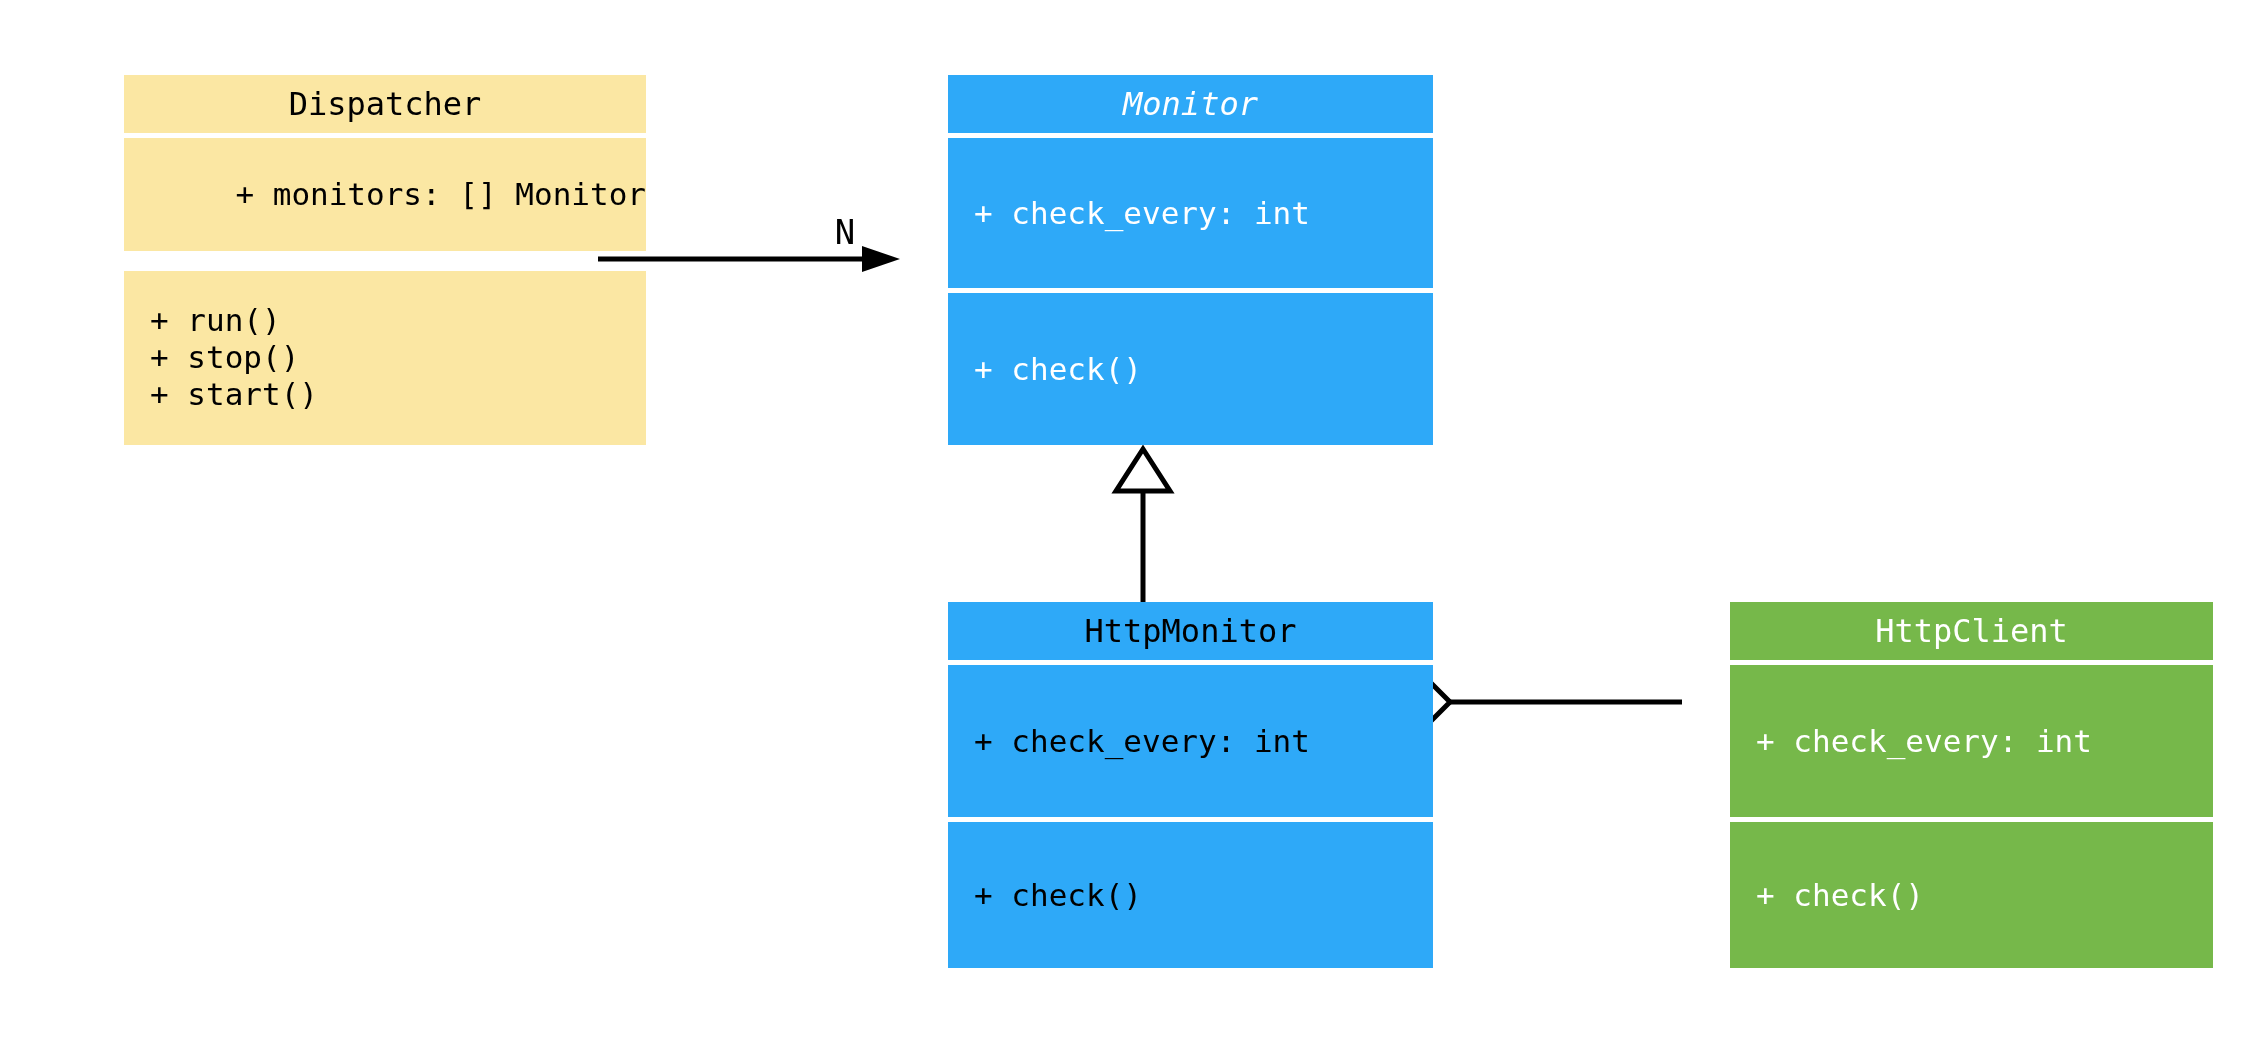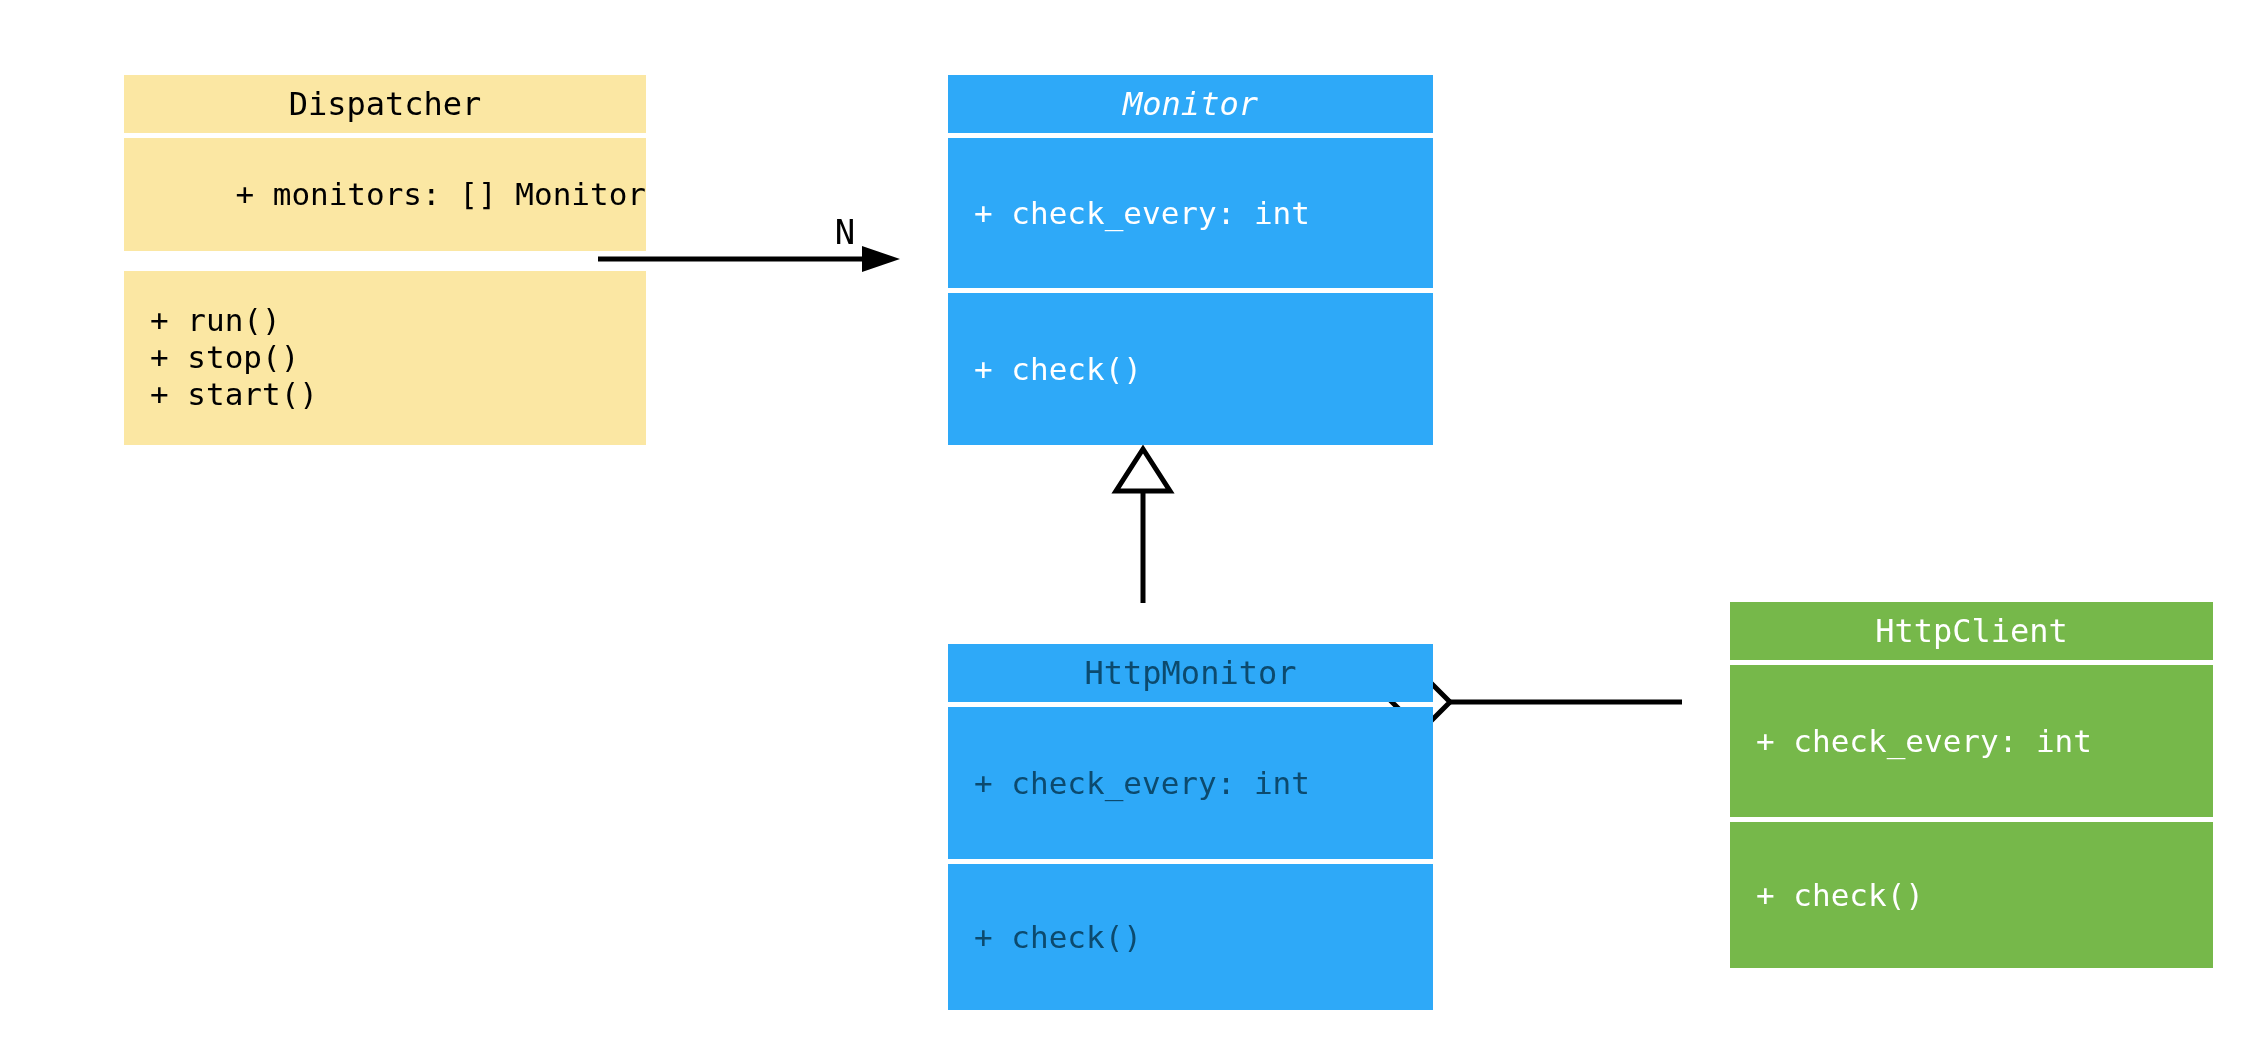--- a/index.html
+++ b/index.html
@@ -119,21 +119,21 @@
   <div class="class-box" id="box-monitor" style="color: rgb(255, 255, 255);">
     <div class="sec title abstract" style="background-color: rgb(46, 169, 248);">Monitor</div>
     <div class="sec body-sec attrs" style="background-color: rgb(46, 169, 248);">
       <div class="line">+ check_every: int</div>
     </div>
     <div class="sec body-sec methods" style="background-color: rgb(46, 169, 248);">
       <div class="line">+ check()</div>
     </div>
   </div>
 
-  <div class="class-box" id="box-httpmonitor" style="color: #0c4a6e; margin-top: 42px;">
+  <div class="class-box" id="box-httpmonitor" style="color: #000000;">
     <div class="sec title" style="background-color: rgb(46, 169, 248);">HttpMonitor</div>
     <div class="sec body-sec attrs" style="background-color: rgb(46, 169, 248);">
       <div class="line">+ check_every: int</div>
     </div>
     <div class="sec body-sec methods" style="background-color: rgb(46, 169, 248);">
       <div class="line">+ check()</div>
     </div>
   </div>
 
   <div class="class-box" id="box-httpclient" style="color: rgb(255, 255, 255);">

